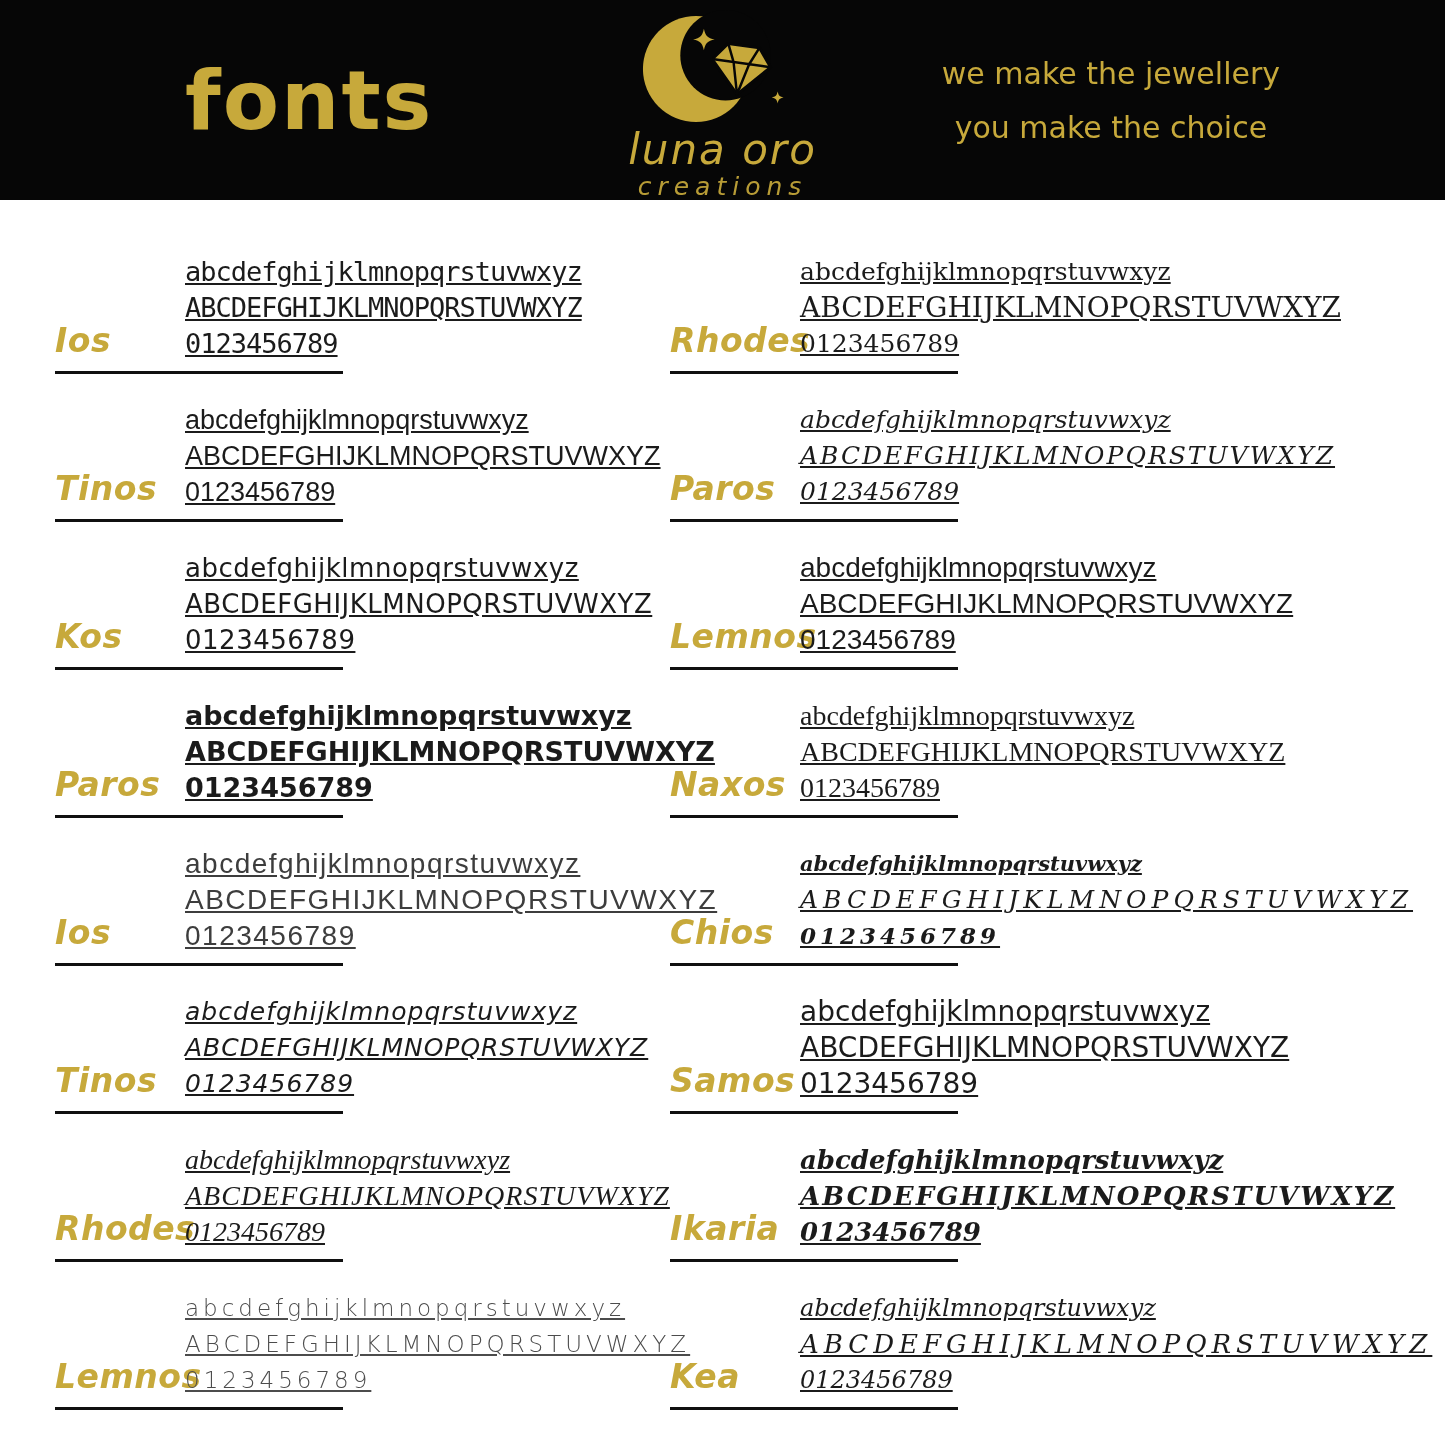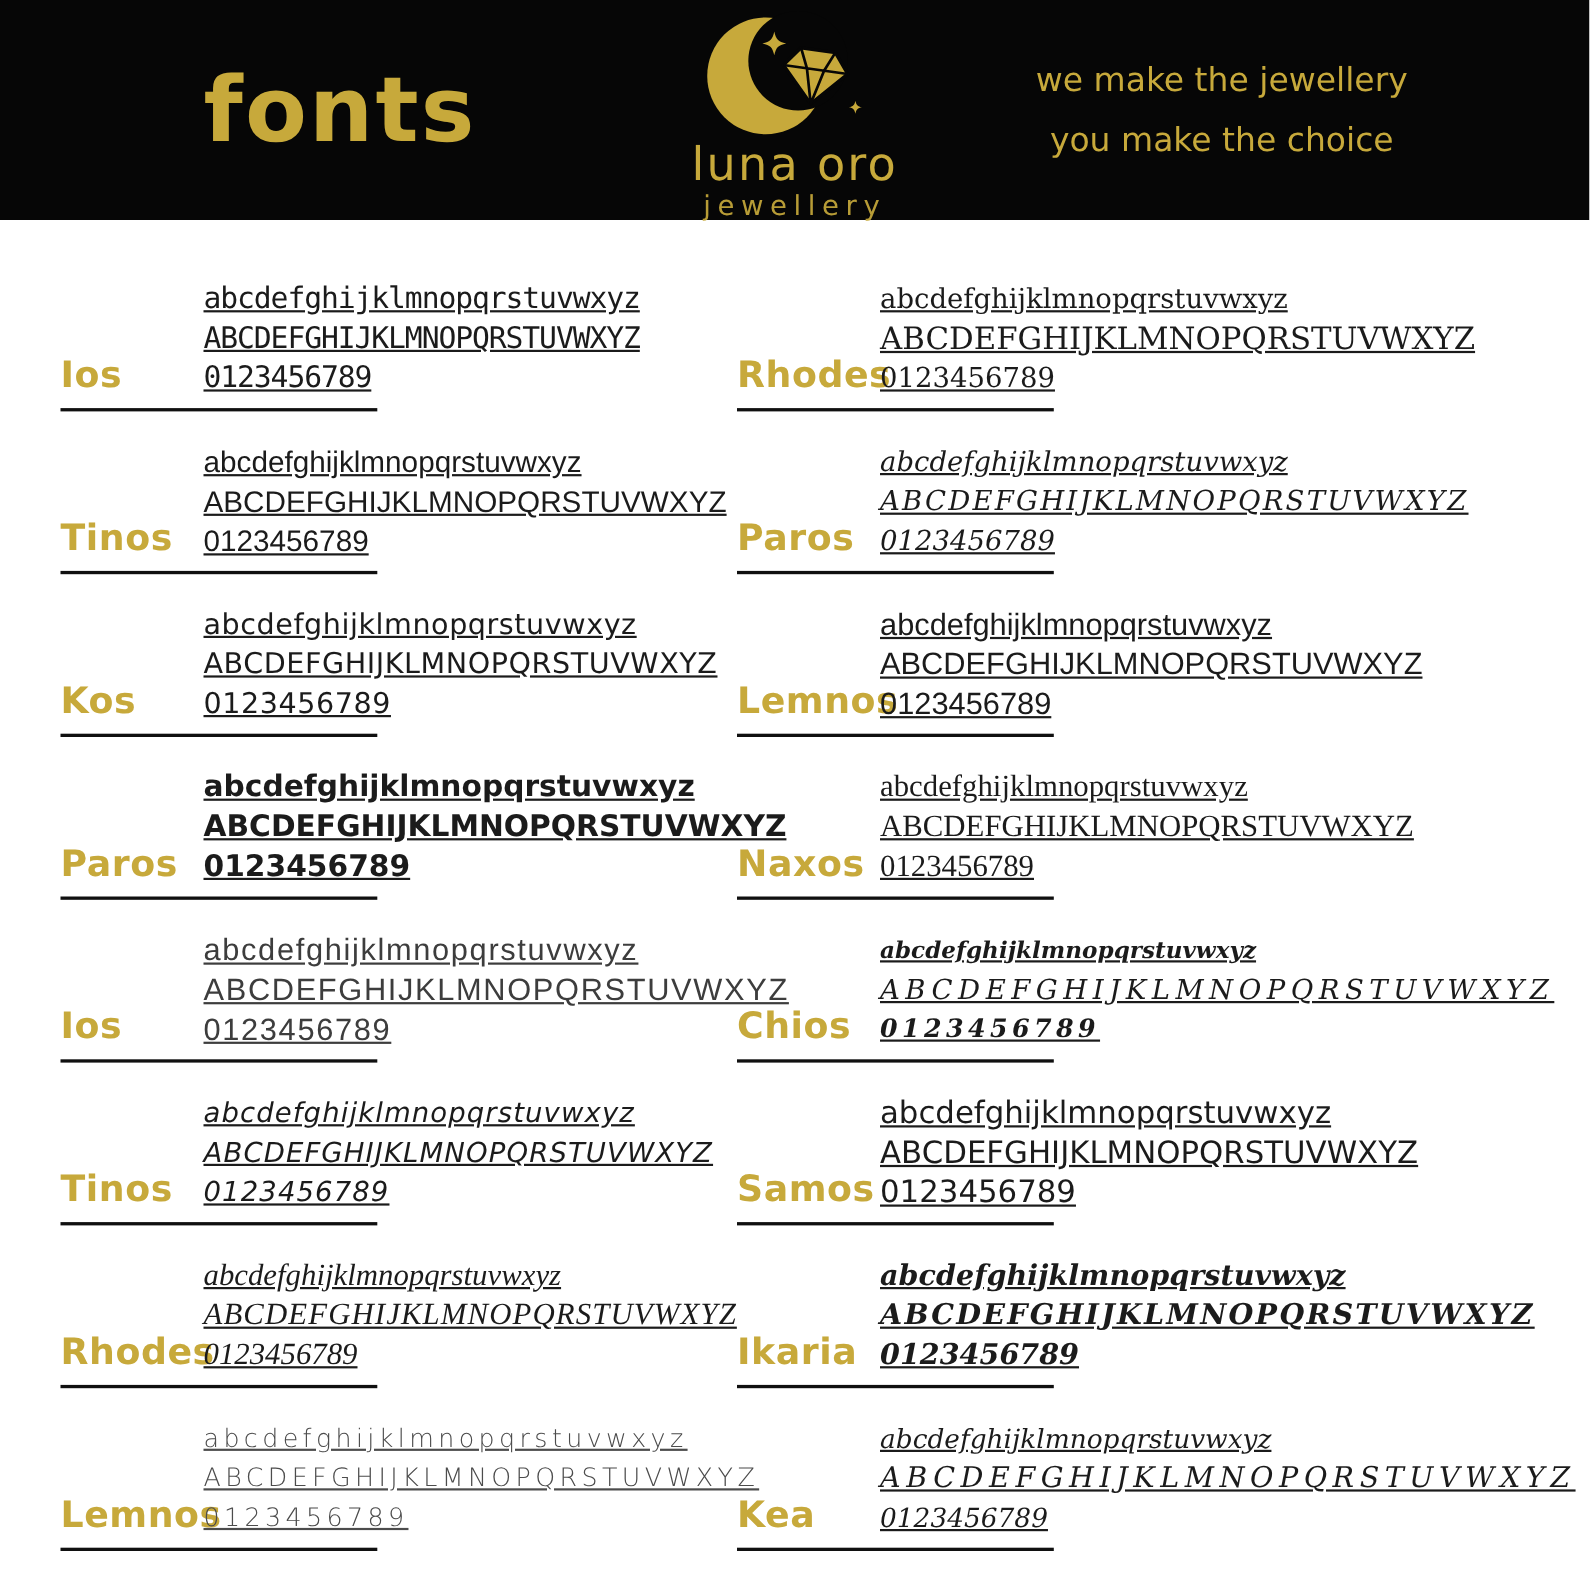--- a/index.html
+++ b/index.html
@@ -4,34 +4,34 @@
 <style>
   * { margin:0; padding:0; box-sizing:border-box; }
   html,body { width:1445px; height:1445px; overflow:hidden; background:#ffffff;
               font-family:"DejaVu Sans", sans-serif; }
 
   
   .header { height:200px; background:var(--black,#060606);
             display:grid; grid-template-columns:1fr auto 1fr; align-items:center; }
   .title  { justify-self:start; margin-left:185px; color:var(--gold,#c7a93b);
             font-size:82px; font-weight:bold; letter-spacing:2px; }
-  .logo-block { text-align:center; padding-top:10px; }
+  .logo-block { text-align:center; padding-top:10px;font-style:italic; }
   .logo-svg { display:block; margin:0 auto; height:118px; }
   .brand { color:var(--gold,#c7a93b); font-size:42px; letter-spacing:2px; line-height:1.05; }
   .brand-sub { color:var(--gold,#c7a93b); font-size:25px; letter-spacing:6px; opacity:.92; }
   .tagline { justify-self:center; margin-right:40px; color:var(--gold,#c7a93b);
              font-size:30px; line-height:1.8; text-align:center; }
 
   
   .sheet { display:grid; grid-template-columns:615px 1fr; padding-top:26px; }
   .entry { height:148px; padding-left:55px; display:flex; flex-direction:column;
            justify-content:flex-end; }
   .entry-main { display:flex; align-items:flex-end; }
   .label { flex:0 0 130px; width:130px; color:var(--gold,#c7a93b);
-           font-size:33px; font-weight:bold; padding-bottom:2px; letter-spacing:.5px; }
+           font-size:33px; font-weight:bold; padding-bottom:2px; letter-spacing:.5px;font-style:italic; }
   .sample { flex:1; color:var(--ink,#1b1b1b);text-decoration:underline; }
   .sample > div { line-height:36px; white-space:nowrap; }
   .rule { height:3px; background:#101010; width:288px; margin-top:9px; }
 
   
   .f-ios1   { font-family:"DejaVu Sans Mono",monospace; font-size:27px; letter-spacing:-1px; }
   .f-crete  { font-family:"DejaVu Serif",serif; font-size:25px; }
   .f-crete .uc { font-size:28px; }
   .f-tinos  { font-family:"Liberation Sans",sans-serif; font-size:27px; }
   .f-kos    { font-family:"DejaVu Sans",sans-serif; font-size:26px; letter-spacing:.5px; }
@@ -72,21 +72,21 @@
         <g transform="translate(103,62) rotate(8)">
           <polygon points="-30,-8 -16,-26 16,-26 30,-8 0,24" fill="#c7a93b" stroke="#060606" stroke-width="3" stroke-linejoin="round"></polygon>
           <path d="M-30,-8 L30,-8 M-16,-26 L-8,-8 M16,-26 L8,-8 M-8,-8 L0,24 M8,-8 L0,24" fill="none" stroke="#060606" stroke-width="2.5" stroke-linejoin="round"></path>
         </g>
 
         <path transform="translate(66,30)" fill="#c7a93b" d="M0,-11 C1.6,-3.6 3.6,-1.6 11,0 C3.6,1.6 1.6,3.6 0,11 C-1.6,3.6 -3.6,1.6 -11,0 C-3.6,-1.6 -1.6,-3.6 0,-11 Z"></path>
         <path transform="translate(141,89) scale(0.55)" fill="#c7a93b" d="M0,-11 C1.6,-3.6 3.6,-1.6 11,0 C3.6,1.6 1.6,3.6 0,11 C-1.6,3.6 -3.6,1.6 -11,0 C-3.6,-1.6 -1.6,-3.6 0,-11 Z"></path>
       </g>
     </svg>
     <div class="brand">luna oro</div>
-    <div class="brand-sub">jewellery</div>
+    <div class="brand-sub">creations</div>
   </div>
 
   <div class="tagline">
     <div>we make the jewellery</div>
     <div>you make the choice</div>
   </div>
 </div>
 
 <div class="sheet">
 

